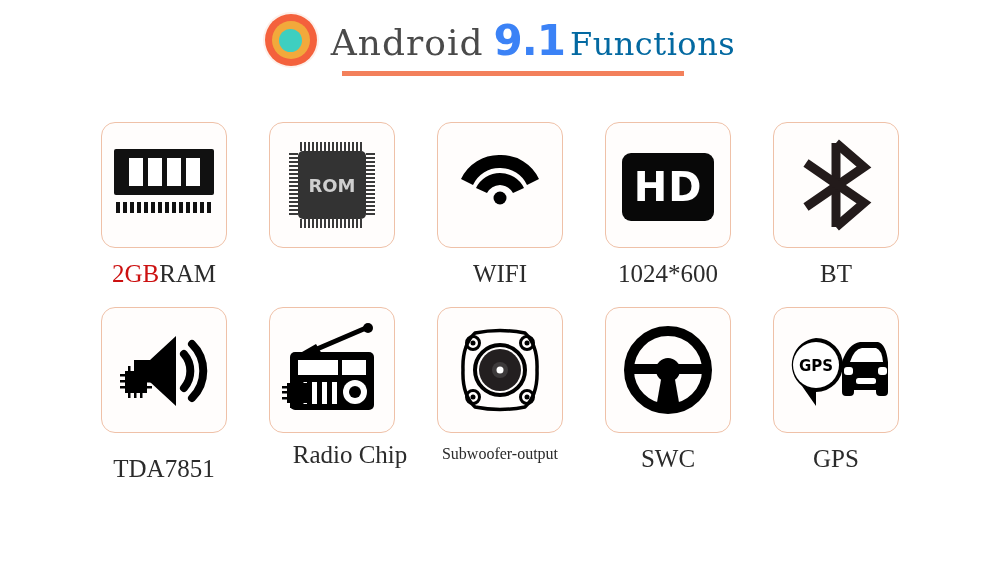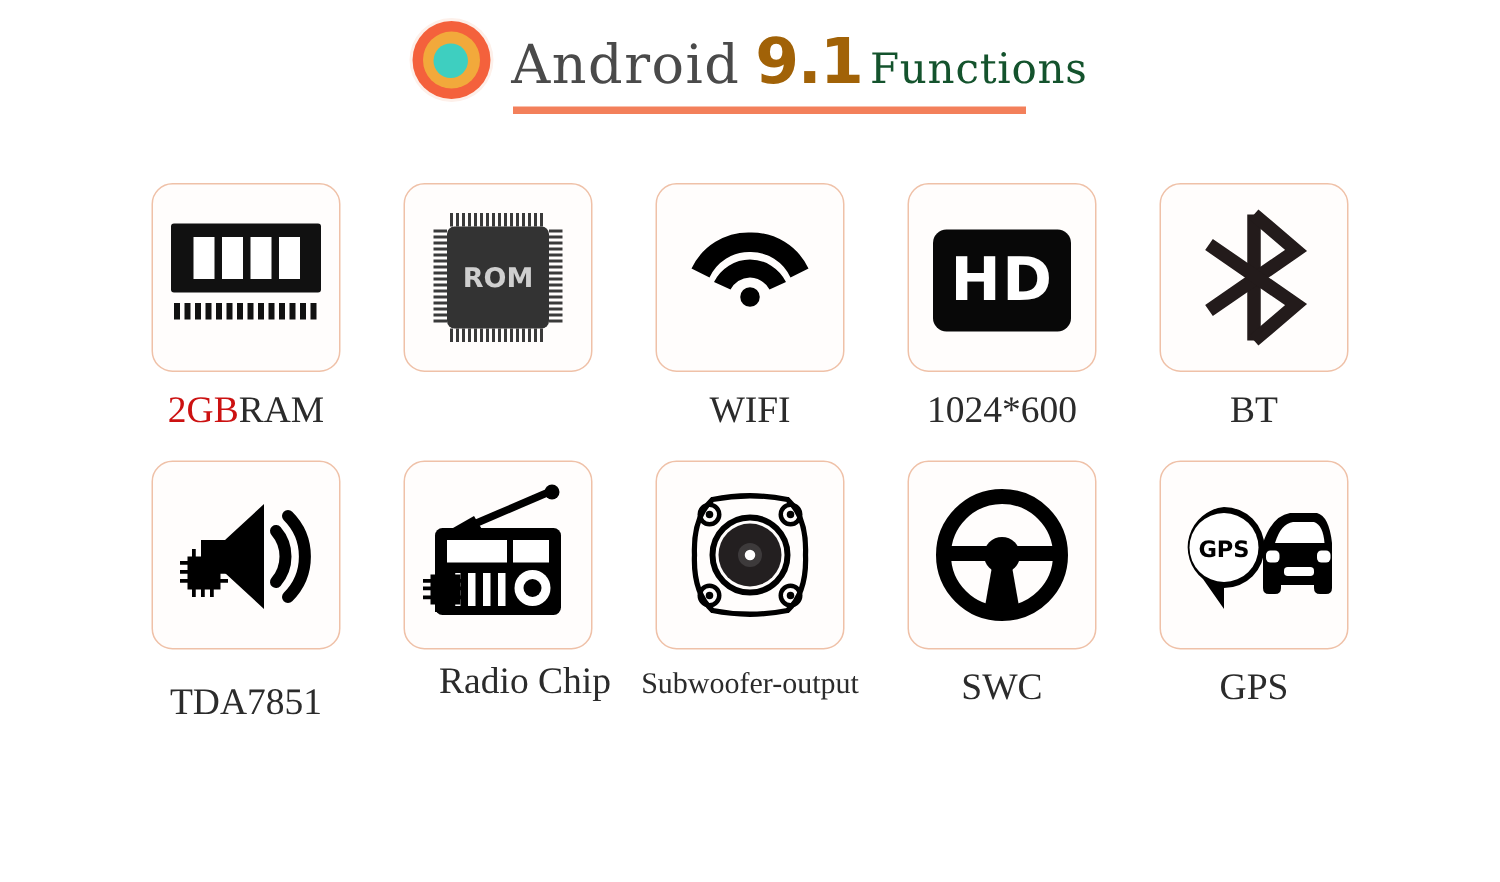--- a/index.html
+++ b/index.html
@@ -35,26 +35,26 @@
   }
   .title-text {
     display: flex; align-items: baseline; white-space: nowrap;
   }
   .t-android {
     font-family: "DejaVu Serif", "Liberation Serif", serif;
     font-size: 36px; color: #4a4a4a; letter-spacing: 1px;
   }
   .t-version {
     font-family: "DejaVu Sans", "Liberation Sans", sans-serif;
-    font-size: 42px; font-weight: bold; color: #a16207;
+    font-size: 42px; font-weight: bold; color: #3b82f6;
     margin: 0 5px 0 10px; letter-spacing: -1px;
   }
   .t-functions {
     font-family: "DejaVu Serif", "Liberation Serif", serif;
-    font-size: 28px; color: #14532d; letter-spacing: 0.5px;
+    font-size: 32px; color: #0369a1; letter-spacing: 0.5px;
   }
   .title-underline {
     width: 342px; height: 5px; background: #f3805b;
     margin-top: 5px; margin-left: 26px;
   }
 
   
   .grid { position: absolute; top: 122px; left: 0; width: 1000px; }
   .row { display: flex; justify-content: center; align-items: flex-start; }
   .row1 { height: 185px; }
@@ -72,21 +72,21 @@
     position: relative;
   }
   .card-inner { width: 100px; height: 100px; position: relative; }
 
   .label {
     margin-top: 12px; text-align: right; line-height: 1.1;
     font-family: "Liberation Serif", "DejaVu Serif", serif;
     font-size: 25px; color: #2b2b2b; white-space: nowrap;
   }
   .label .hl { color: #cc1111; }
-  .label.small { font-size: 20px; }
+  .label.small { font-size: 16px; }
   .label.two-line { margin-top: 8px; margin-left: 36px; }
   .label .line2 { color: #e02020; display: block; font-size: 25px; }
   .label.lower { margin-top: 22px; }
 
   
   .ram { width: 100px; height: 72px; position: relative; margin: 14px auto 0; }
   .ram-body {
     width: 100px; height: 46px; background: #111; border-radius: 2px;
     display: flex; align-items: center; justify-content: center; gap: 5px;
   }

